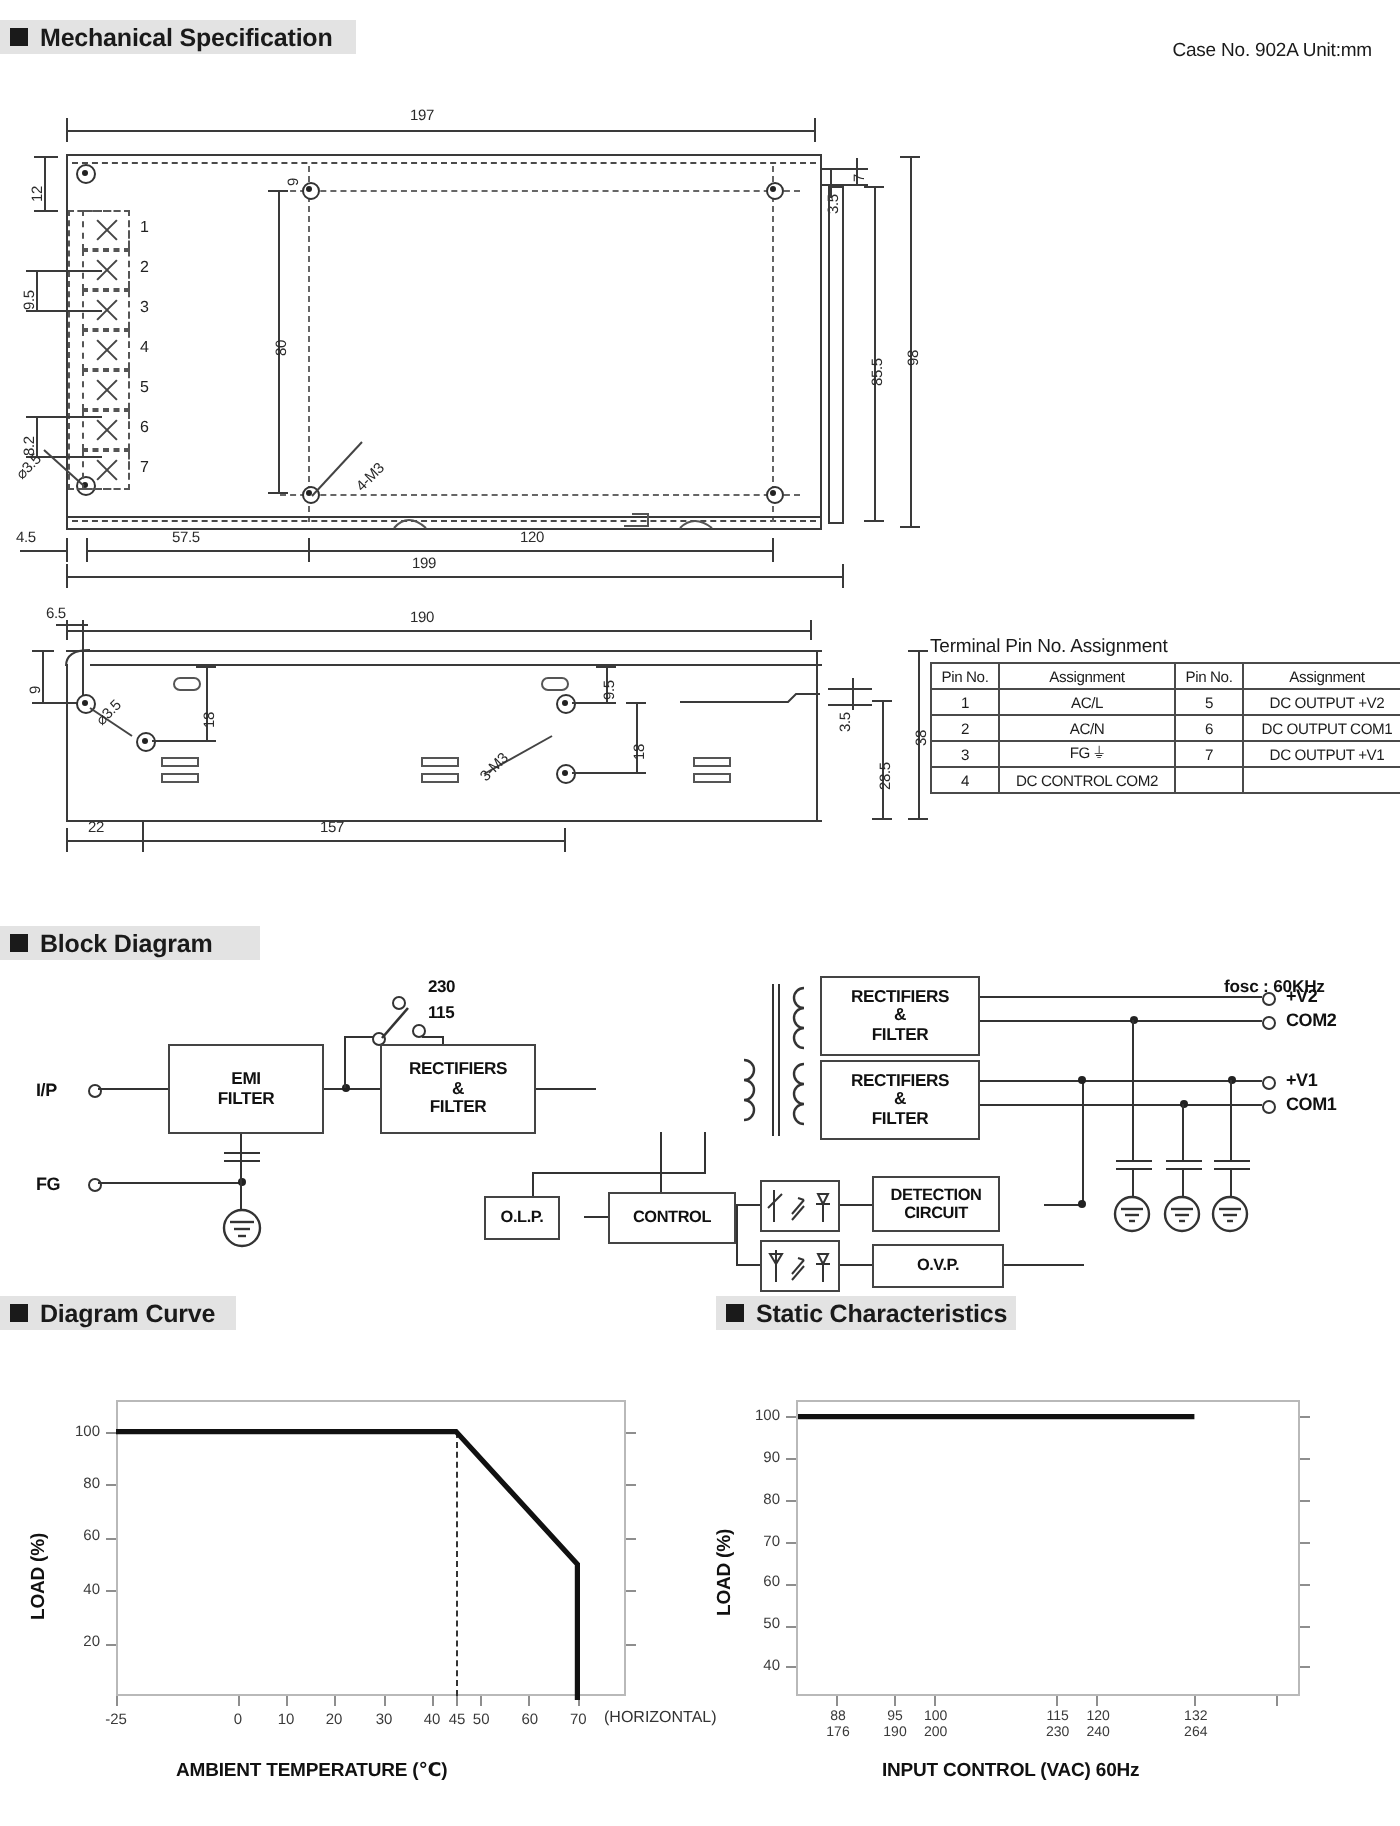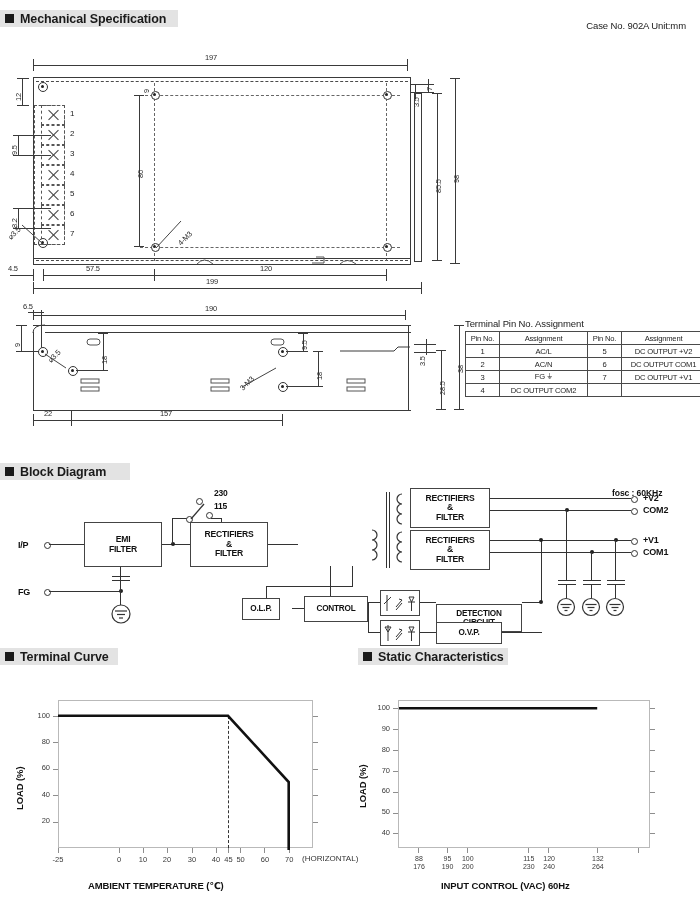--- a/index.html
+++ b/index.html
@@ -383,21 +383,21 @@
       <td>DC OUTPUT COM1</td>
     </tr>
     <tr>
       <td>3</td>
       <td>FG ⏚</td>
       <td>7</td>
       <td>DC OUTPUT +V1</td>
     </tr>
     <tr>
       <td>4</td>
-      <td>DC OUTPUT COM2</td>
+      <td>DC CONTROL COM2</td>
       <td></td>
       <td></td>
     </tr>
   </tbody>
 </table>
 
 <div class="sec-hdr" style="left:0;top:463px;width:130px;">
   <span class="bullet"></span>
   <span class="t">Block Diagram</span>
 </div>
@@ -568,41 +568,41 @@
       <line x1="13" y1="17" x2="19" y2="10" stroke="#333" stroke-width="1"></line>
       <polygon points="26,4 31,4 28.5,9" fill="none" stroke="#333" stroke-width="1"></polygon>
       <line x1="28.5" y1="9" x2="28.5" y2="18" stroke="#333" stroke-width="1"></line>
       <line x1="25" y1="9" x2="32" y2="9" stroke="#333" stroke-width="1"></line>
     </svg>
   </div>
   <div class="wire wh" style="left:368px;top:122px;width:12px;"></div>
   <div class="wire wh" style="left:368px;top:152px;width:12px;"></div>
   <div class="wire wv" style="left:368px;top:122px;height:30px;"></div>
 
-  <div class="blk sm" style="left:436px;top:124px;width:86px;height:28px;">
+  <div class="blk sm" style="left:436px;top:108px;width:64px;height:28px;">
     <span>DETECTION</span>
     <span>CIRCUIT</span>
   </div>
   <div class="wire wh" style="left:420px;top:122px;width:16px;"></div>
 
   <div class="blk sm" style="left:436px;top:142px;width:66px;height:22px;">
     <span>O.V.P.</span>
   </div>
   <div class="wire wh" style="left:420px;top:152px;width:16px;"></div>
 
   <div class="wire wh" style="left:522px;top:122px;width:20px;"></div>
   <div class="wire wv" style="left:541px;top:60px;height:62px;"></div>
   <div class="jdot" style="left:539px;top:58px;"></div>
   <div class="jdot" style="left:539px;top:120px;"></div>
   <div class="wire wh" style="left:502px;top:152px;width:40px;"></div>
 </div>
 
 <div class="sec-hdr" style="left:0;top:648px;width:118px;">
   <span class="bullet"></span>
-  <span class="t">Terminal Curve</span>
+  <span class="t">Diagram Curve</span>
 </div>
 
 <div class="chart-wrap" style="left:0;top:690px;width:350px;height:215px;">
 
   <div class="plot" style="left:58px;top:10px;width:255px;height:148px;"></div>
 
   <div class="tick" style="left:53px;top:25.8px;width:5px;height:1px;"></div>
   <div class="tklabel" style="left:24px;top:20.5px;width:26px;text-align:right;">100</div>
   <div class="tick" style="left:53px;top:52.2px;width:5px;height:1px;"></div>
   <div class="tklabel" style="left:24px;top:46.9px;width:26px;text-align:right;">80</div>

